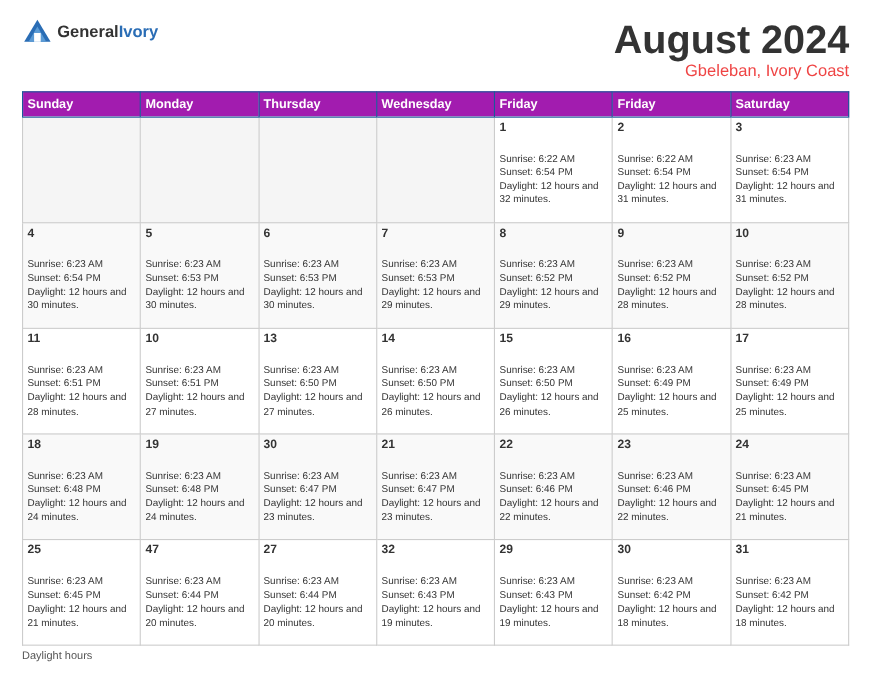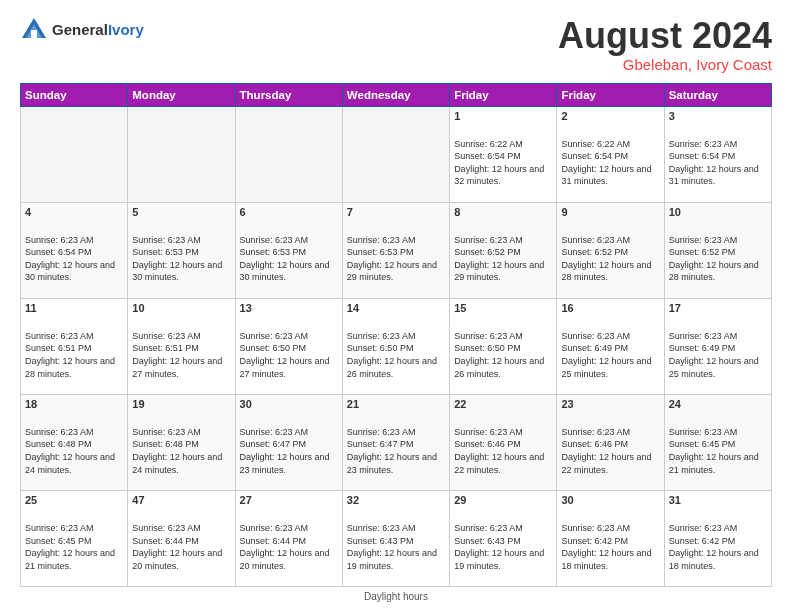--- a/index.html
+++ b/index.html
@@ -102,21 +102,21 @@
     }
     .day-info {
       font-size: 9px;
       color: #333;
       line-height: 1.4;
       margin-top: 16px;
     }
     .footer-note {
       font-size: 10px;
       color: #555;
-      text-align: center;
+      text-align: left;
       margin-top: 4px;
     }
   </style>
 </head>
 <body>
 
 <div class="page">
   <div class="header">
     <div class="logo">
       <svg class="logo-icon" viewBox="0 0 28 28">

